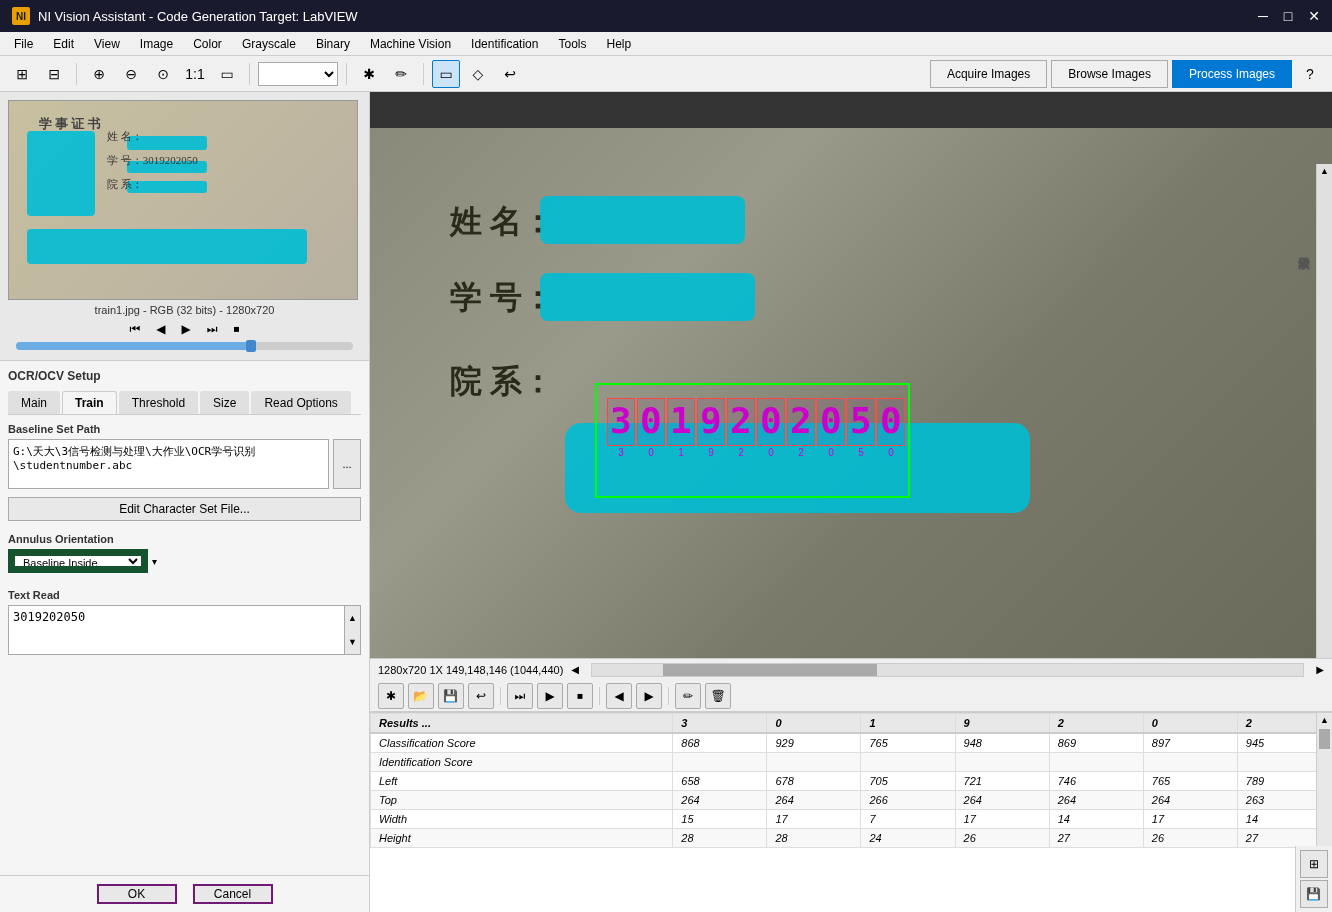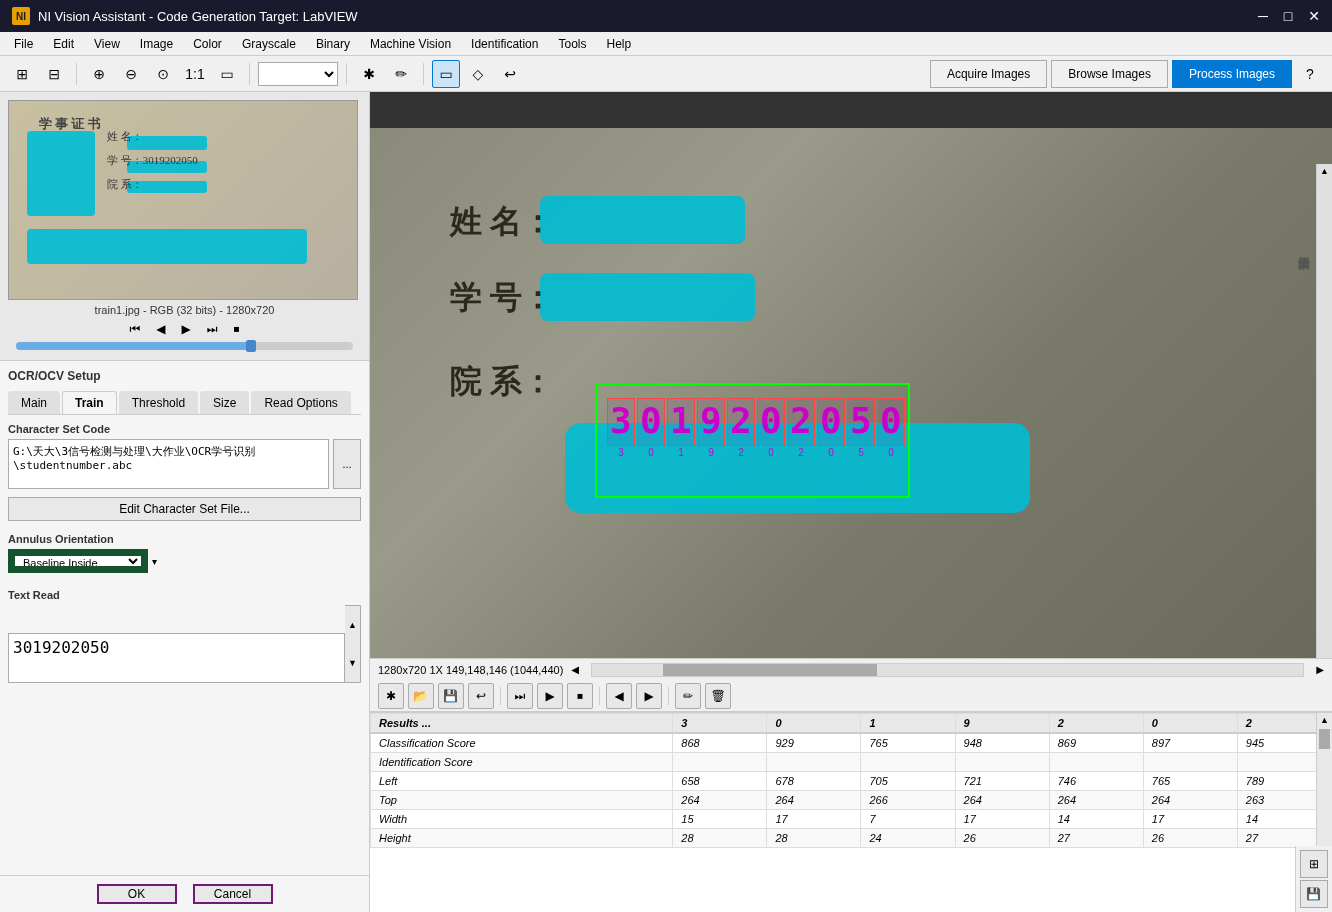--- a/index.html
+++ b/index.html
@@ -109,21 +109,21 @@
 
     #edit-char-btn { width: 100%; padding: 4px; border: 1px solid #aaa; background: #e8e8e8; cursor: pointer; font-size: 12px; margin-bottom: 12px; }
 
     #annulus-label { font-size: 11px; font-weight: bold; margin-bottom: 4px; color: #333; }
     #annulus-dropdown { display: flex; align-items: center; gap: 4px; margin-bottom: 16px; }
     #annulus-select { width: 140px; height: 24px; border: 7px solid #14532d; background: white; font-size: 11px; padding: 0 4px; }
     #annulus-arrow { font-size: 10px; }
 
     #text-read-label { font-size: 11px; font-weight: bold; margin-bottom: 4px; color: #333; }
     #text-read-area { display: flex; position: relative; }
-    #text-read-value { flex: 1; height: 50px; border: 1px solid #aaa; background: white; font-size: 16px; padding: 4px; resize: none; margin-top: 28px; }
+    #text-read-value { flex: 1; height: 50px; border: 1px solid #aaa; background: white; font-size: 12px; padding: 4px; resize: none; }
     #text-read-scroll { width: 16px; display: flex; flex-direction: column; border: 1px solid #aaa; border-left: none; background: #e8e8e8; }
     .scroll-arrow { flex: 1; display: flex; align-items: center; justify-content: center; font-size: 9px; cursor: pointer; }
 
     
     #ok-cancel { display: flex; justify-content: center; gap: 16px; padding: 8px; border-top: 1px solid #ccc; background: #f5f5f5; }
     .dlg-btn { width: 80px; height: 20px; border: 2px solid #701a75; background: #e8e8e8; cursor: pointer; font-size: 12px; }
 
     
     #right-panel {
       flex: 1;
@@ -401,21 +401,21 @@
       
       <div id="tabs">
         <div class="tab">Main</div>
         <div class="tab active">Train</div>
         <div class="tab">Threshold</div>
         <div class="tab">Size</div>
         <div class="tab">Read Options</div>
       </div>
 
       
-      <div id="char-set-label">Character Set Code</div>
+      <div id="char-set-label">Baseline Set Path</div>
       <div id="char-set-path">
         <textarea id="char-path-text" readonly="" style="">G:\天大\3信号检测与处理\大作业\OCR学号识别\studentnumber.abc</textarea>
         <button id="browse-btn">...</button>
       </div>
       <button id="edit-char-btn">Edit Character Set File...</button>
 
       
       <div id="annulus-label">Annulus Orientation</div>
       <div id="annulus-dropdown">
         <select id="annulus-select">

